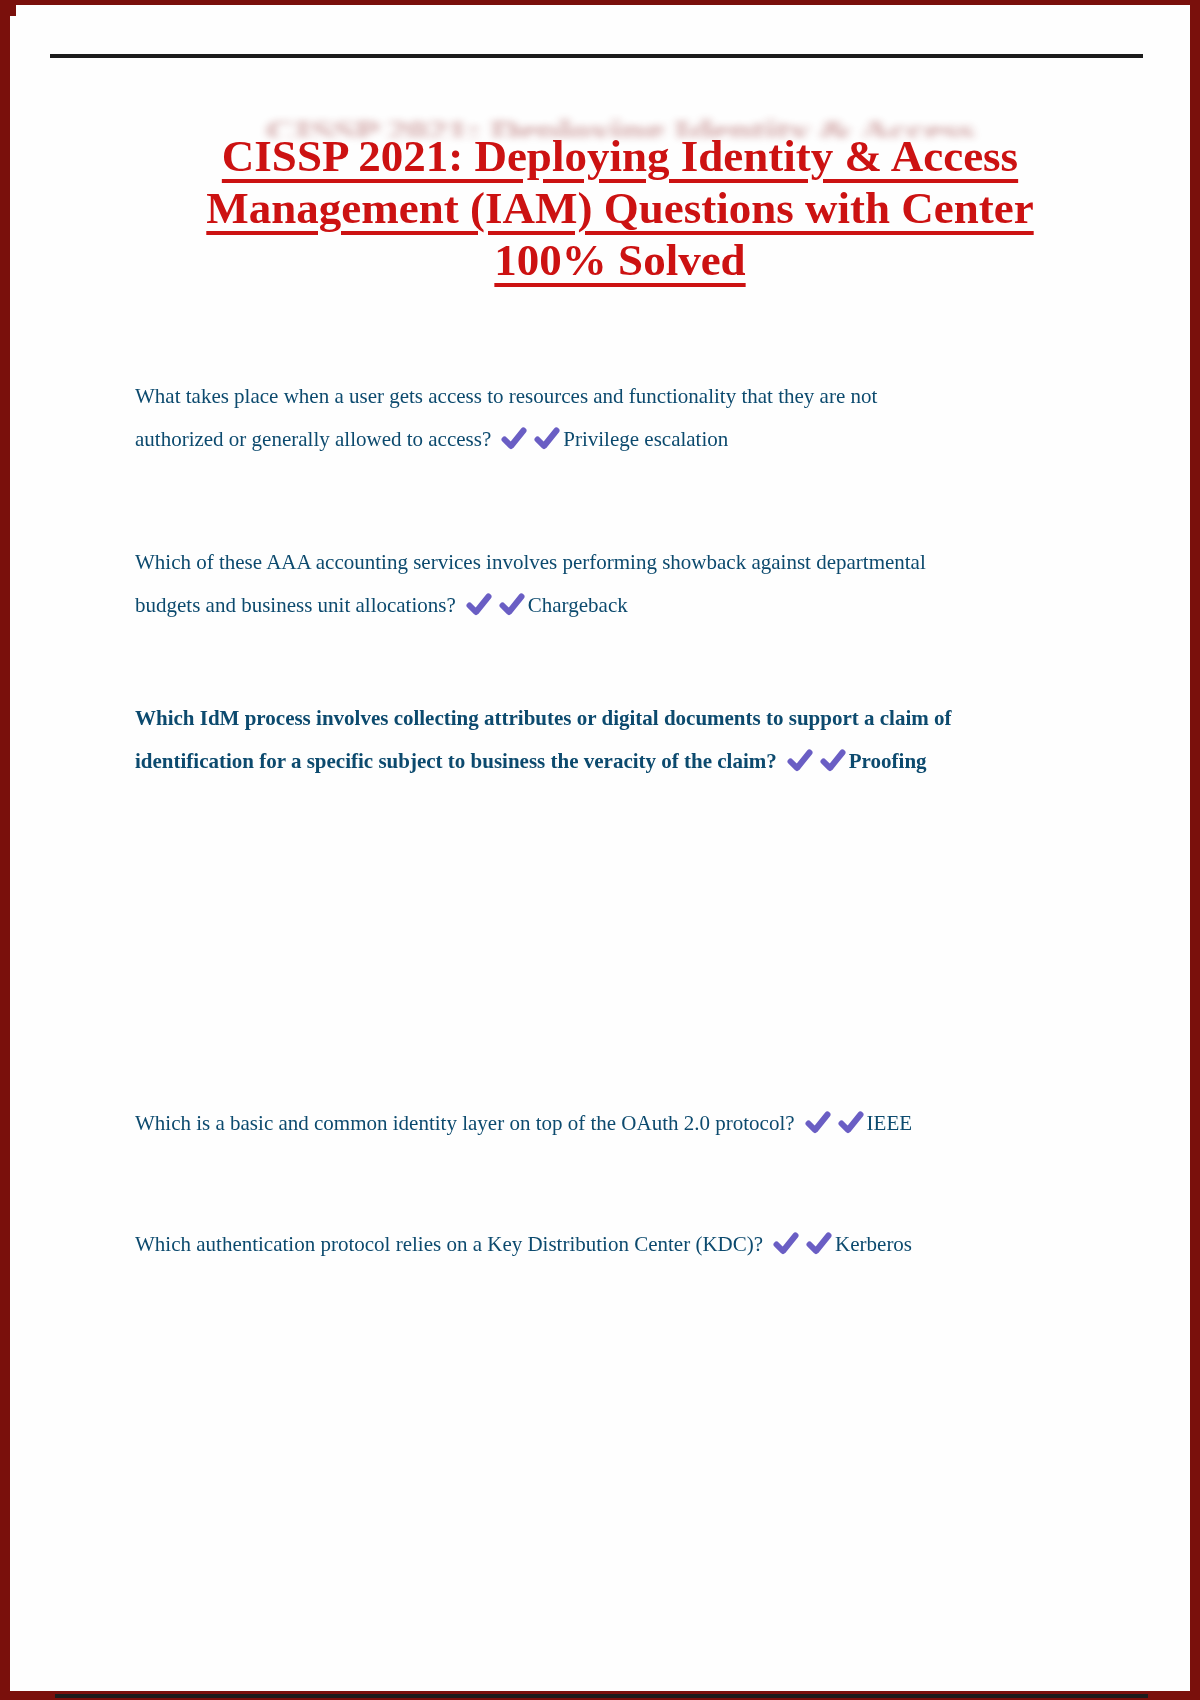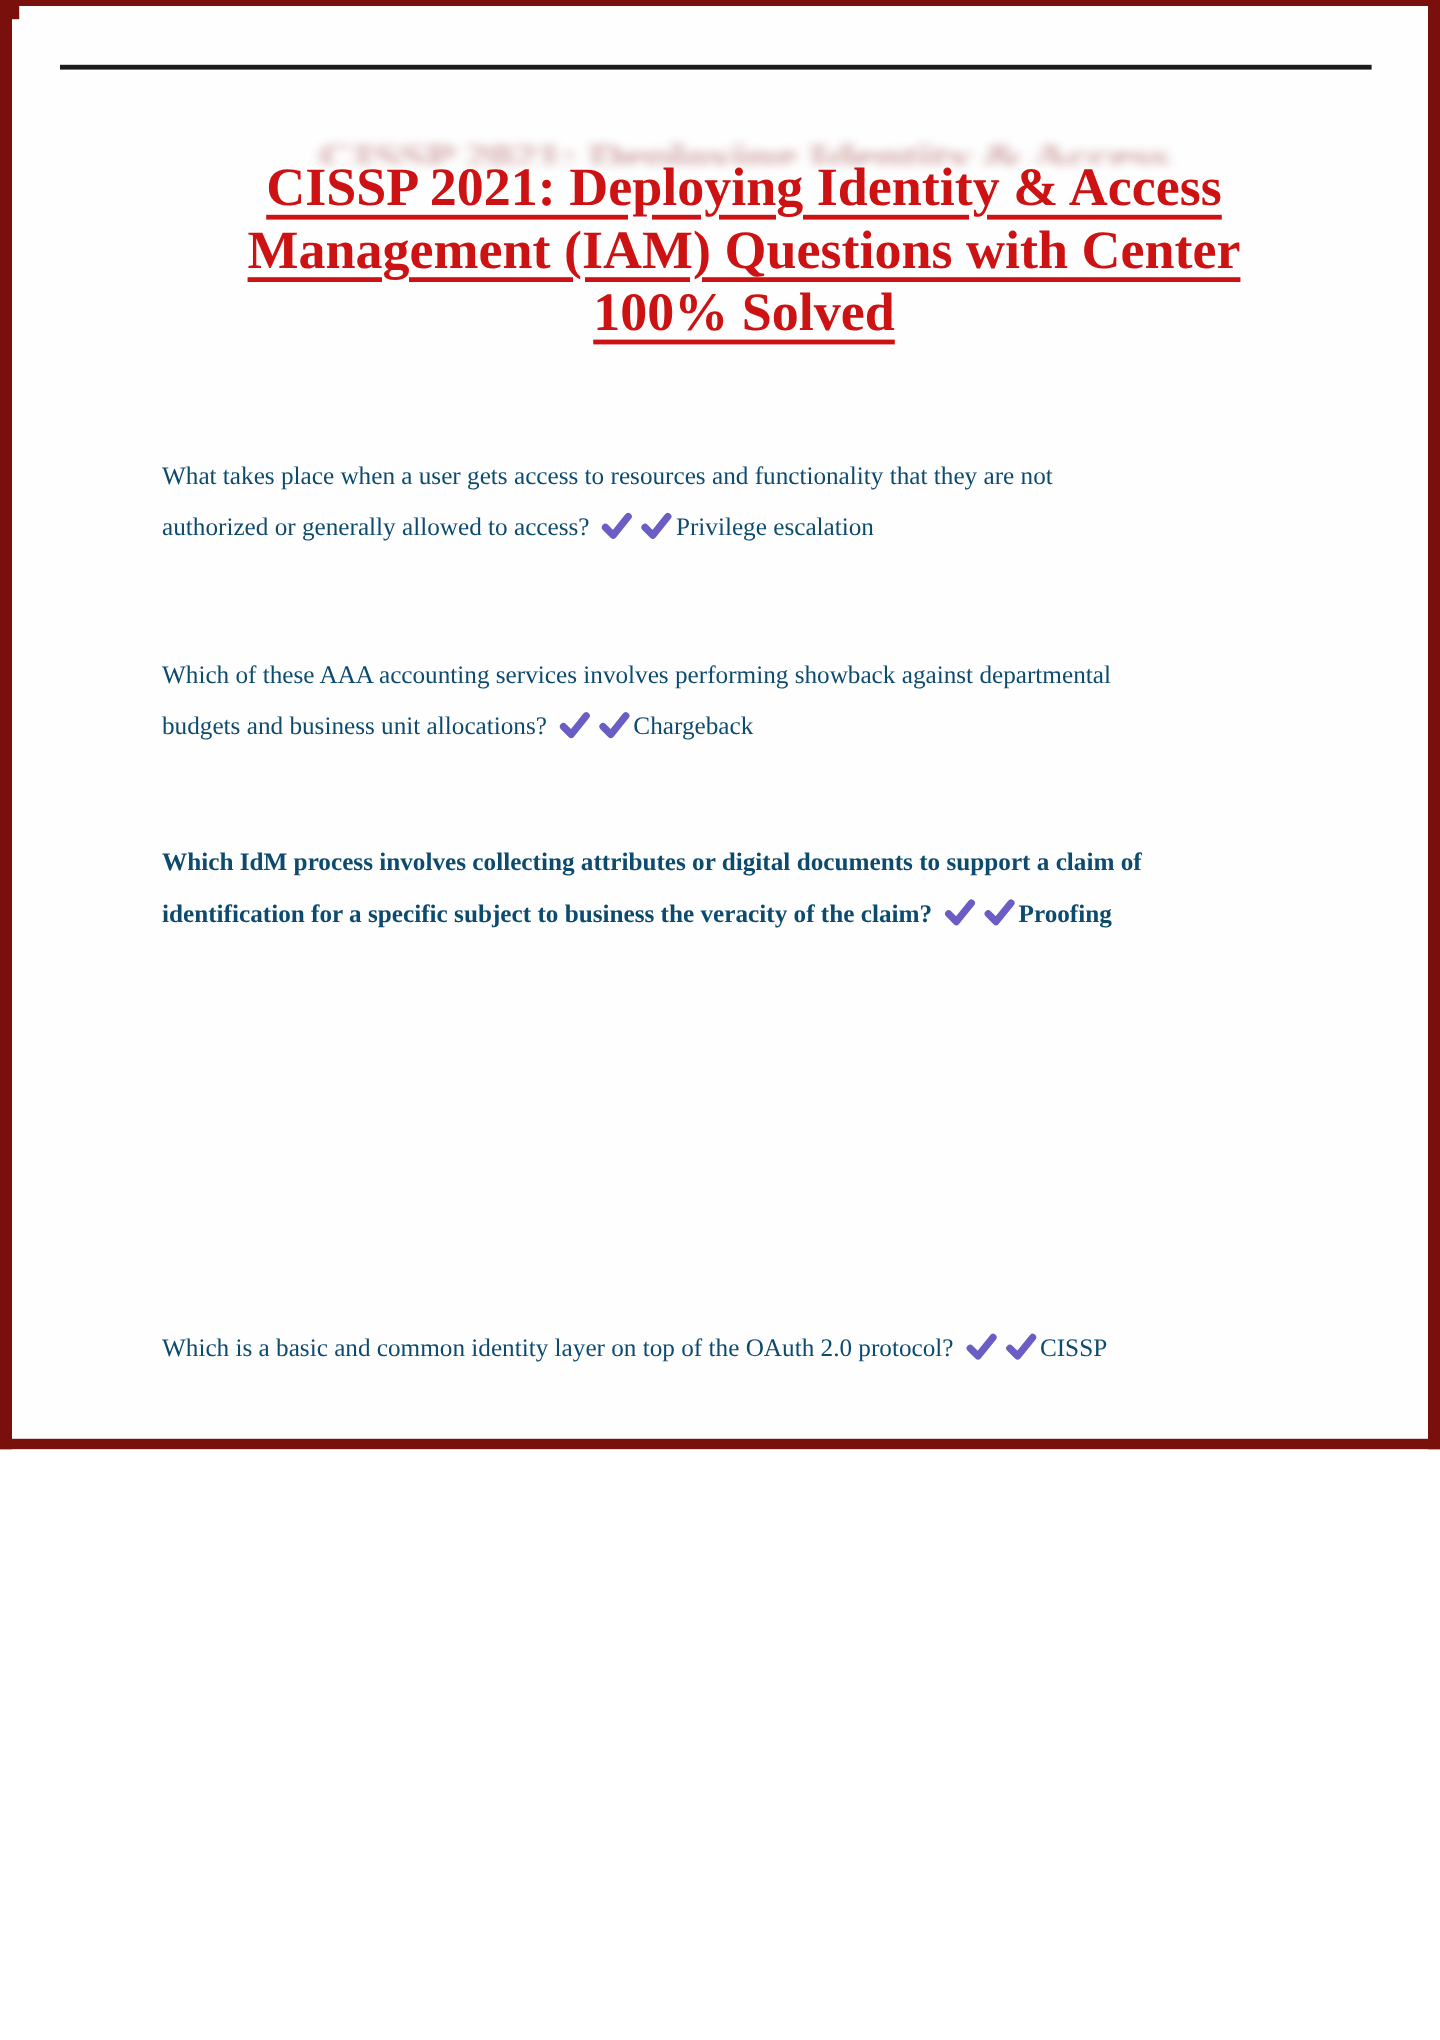--- a/index.html
+++ b/index.html
@@ -3,21 +3,21 @@
 <meta charset="utf-8">
 <style>
   html, body {
     margin: 0;
     padding: 0;
     background: #ffffff;
   }
   .page {
     position: relative;
     width: 1200px;
-    height: 1208px;
+    height: 1700px;
     background: #fefefe;
     overflow: hidden;
     font-family: "Liberation Serif", "DejaVu Serif", serif;
   }
 
   
   .frame-left, .frame-right, .frame-top, .frame-bottom, .frame-corner {
     position: absolute;
     background: #7a100c;
   }
@@ -159,17 +159,24 @@
         </svg></span><span>Proofing</span>
   </p>
 
 
 
   <p class="q q-6">
     <span>Which is a basic and common identity layer on top of the OAuth 2.0 protocol?</span><span class="checks"><svg width="26" height="24" viewBox="0 0 26 24">
           <path class="check-stroke" d="M3.5 13.5 L10 20 L22.5 4.5"></path>
         </svg><svg width="26" height="24" viewBox="0 0 26 24">
           <path class="check-stroke" d="M3.5 13.5 L10 20 L22.5 4.5"></path>
-        </svg></span><span>CISSP</span>
+        </svg></span><span>IEEE</span>
   </p>
 
+  <p class="q q-7">
+    <span>Which authentication protocol relies on a Key Distribution Center (KDC)?</span><span class="checks"><svg width="26" height="24" viewBox="0 0 26 24">
+          <path class="check-stroke" d="M3.5 13.5 L10 20 L22.5 4.5"></path>
+        </svg><svg width="26" height="24" viewBox="0 0 26 24">
+          <path class="check-stroke" d="M3.5 13.5 L10 20 L22.5 4.5"></path>
+        </svg></span><span>Kerberos</span>
+  </p>
 
 </div>
 
 </body></html>

